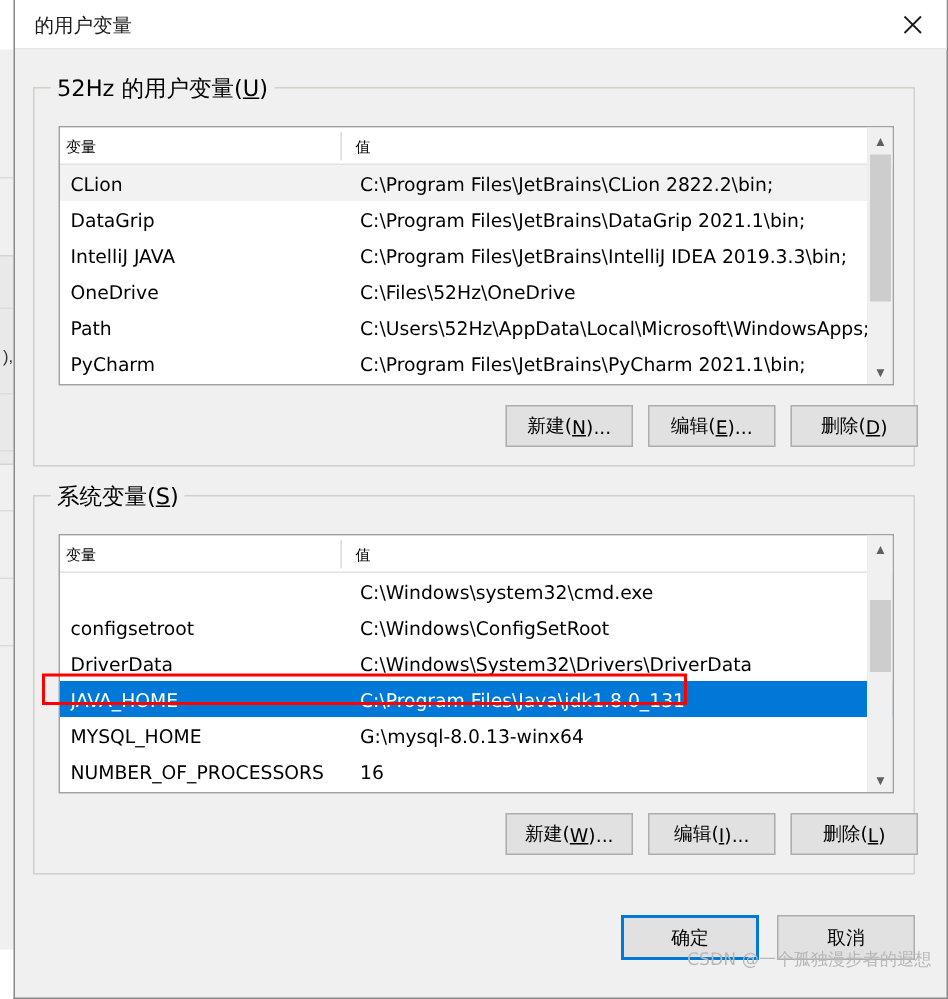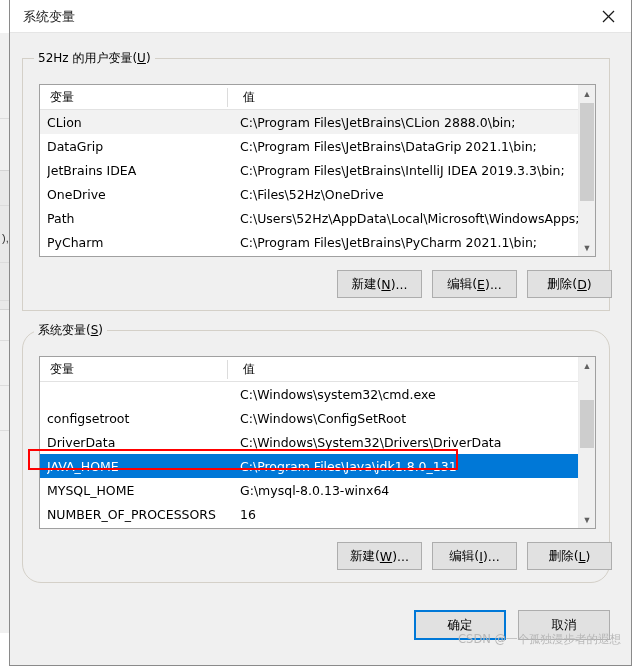--- a/index.html
+++ b/index.html
@@ -66,21 +66,21 @@
   .groupbox {
     position: absolute;
     border: 1px solid #d4d0c8;
     background: transparent;
   }
   .group-legend {
     position: absolute;
     top: -9px; left: 11px;
     background: #f0f0f0;
     padding: 0 4px;
-    font-size: 12px;
+    font-size: 15px;
     color: #000;
     font-family: "DejaVu Sans", "Liberation Sans", sans-serif;
     white-space: nowrap;
     text-align: center;
   }
   .group-legend u { text-decoration: underline; }
 
   
   .listview {
     position: absolute;
@@ -88,23 +88,23 @@
     border: 1px solid #a0a0a0;
     overflow: hidden;
   }
   .lv-header {
     position: absolute; left: 0; top: 0; right: 0; height: 25px;
     background: #ffffff;
     border-bottom: 1px solid #e2e2e2;
   }
   .lv-h-cell {
     position: absolute; top: 0; height: 25px;
-    font-size: 12px; color: #000;
+    font-size: 10px; color: #000;
     display: flex; align-items: center;
-    padding-left: 10px;
+    padding-left: 4px;
     font-family: "DejaVu Sans", "Liberation Sans", sans-serif;
   }
   .lv-h-sep {
     position: absolute; top: 3px; width: 1px; height: 19px;
     background: #dcdcdc;
   }
   .lv-body {
     position: absolute; left: 0; top: 25px; right: 0; bottom: 0;
     overflow: hidden;
   }
@@ -192,49 +192,49 @@
   <div class="bg-stripe" style="top:300px"></div>
   <div class="bg-stripe" style="top:340px"></div>
   <div class="bg-stripe" style="top:385px"></div>
   <div class="bg-stripe" style="top:430px"></div>
   <div class="bg-glyph">),</div>
 </div>
 
 <div class="dialog">
 
   <div class="titlebar">
-    <div class="title-text">系统变量</div>
+    <div class="title-text">的用户变量</div>
     <div class="close-btn">
       <svg width="13" height="13" viewBox="0 0 13 13" aria-hidden="true">
         <line x1="1" y1="1" x2="12" y2="12" stroke="#1a1a1a" stroke-width="1.2"></line>
         <line x1="12" y1="1" x2="1" y2="12" stroke="#1a1a1a" stroke-width="1.2"></line>
       </svg>
     </div>
   </div>
 
   <div class="groupbox" style="left:12px; top:58px; width:588px; height:253px;">
     <div class="group-legend"><span>52Hz 的用户变量(</span><u>U</u><span>)</span></div>
 
     <div class="listview" style="left:16px; top:25px; width:557px; height:173px;">
       <div class="lv-header">
         <div class="lv-h-cell" style="left:0; width:187px;">变量</div>
         <div class="lv-h-sep" style="left:187px;"></div>
         <div class="lv-h-cell" style="left:193px; right:17px;">值</div>
       </div>
       <div class="lv-body" id="user-rows">
           <div class="lv-row hover">
             <div class="lv-c lv-c-name">CLion</div>
-            <div class="lv-c lv-c-val">C:\Program Files\JetBrains\CLion 2888.0\bin;</div>
+            <div class="lv-c lv-c-val">C:\Program Files\JetBrains\CLion 2822.2\bin;</div>
           </div>
           <div class="lv-row">
             <div class="lv-c lv-c-name">DataGrip</div>
             <div class="lv-c lv-c-val">C:\Program Files\JetBrains\DataGrip 2021.1\bin;</div>
           </div>
           <div class="lv-row">
-            <div class="lv-c lv-c-name">JetBrains IDEA</div>
+            <div class="lv-c lv-c-name">IntelliJ JAVA</div>
             <div class="lv-c lv-c-val">C:\Program Files\JetBrains\IntelliJ IDEA 2019.3.3\bin;</div>
           </div>
           <div class="lv-row">
             <div class="lv-c lv-c-name">OneDrive</div>
             <div class="lv-c lv-c-val">C:\Files\52Hz\OneDrive</div>
           </div>
           <div class="lv-row">
             <div class="lv-c lv-c-name">Path</div>
             <div class="lv-c lv-c-val">C:\Users\52Hz\AppData\Local\Microsoft\WindowsApps;C:\Pr...</div>
           </div>
@@ -266,21 +266,21 @@
         <span>)...</span>
       </div>
 
     <div class="btn" style="left:504px; top:211px; width:85px; height:28px;">
         <span>删除(</span>
         <u>D</u>
         <span>)</span>
       </div>
   </div>
 
-  <div class="groupbox" style="left:12px; top:330px; width:588px; height:253px;border-radius:19px;">
+  <div class="groupbox" style="left:12px; top:330px; width:588px; height:253px;">
     <div class="group-legend"><span>系统变量(</span><u>S</u><span>)</span></div>
 
     <div class="listview" style="left:16px; top:25px; width:557px; height:173px;">
       <div class="lv-header">
         <div class="lv-h-cell" style="left:0; width:187px;">变量</div>
         <div class="lv-h-sep" style="left:187px;"></div>
         <div class="lv-h-cell" style="left:193px; right:17px;">值</div>
       </div>
       <div class="lv-body" id="system-rows">
           <div class="lv-row">

